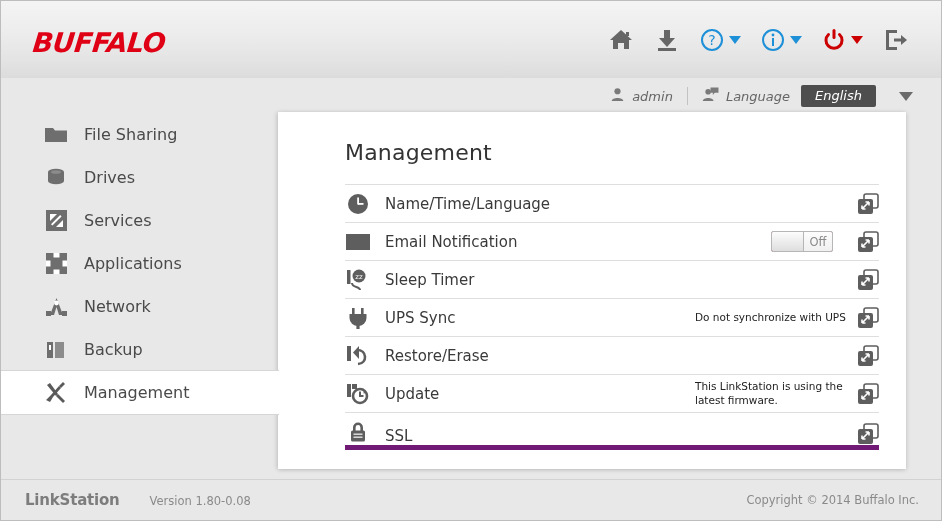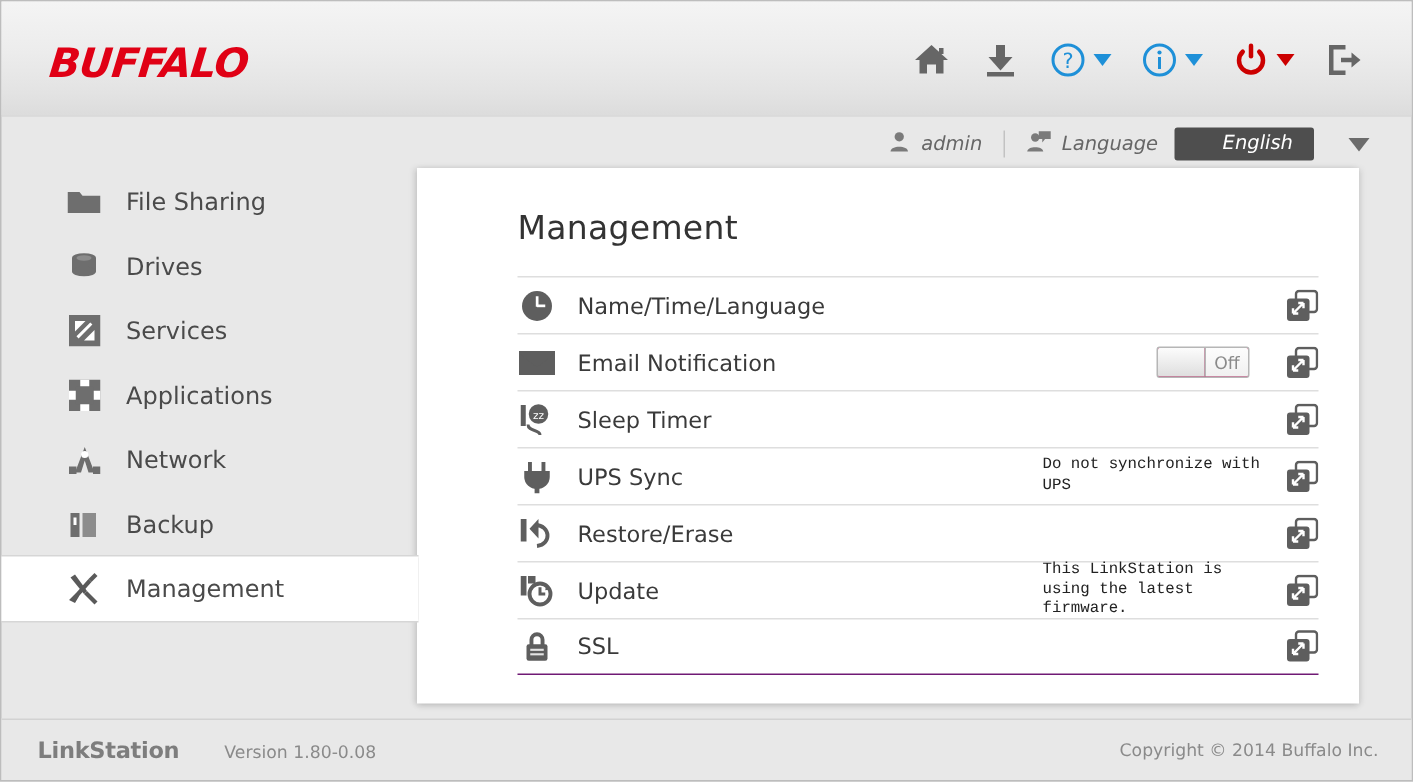--- a/index.html
+++ b/index.html
@@ -62,21 +62,21 @@
     padding-right: 18px;
     color: #666;
     font-size: 13px;
   }
   .userbar .ub-item { display: flex; align-items: center; gap: 7px; padding: 0 10px; font-style: italic; }
   .ub-sep { width: 1px; height: 18px; background: #c2c2c2; margin: 0 4px; }
   .lang-chip {
     background: #4e4e4e;
     color: #fff;
     font-size: 13px;
-    padding: 4px 14px 5px 32px;
+    padding: 4px 14px 5px 14px;
     border-radius: 2px;
     line-height: 1;
     margin-left: 4px;
   }
   .lang-caret {
     width: 0; height: 0;
     border-left: 7px solid transparent;
     border-right: 7px solid transparent;
     border-top: 9px solid #6b6b6b;
     margin-left: 16px;
@@ -125,41 +125,40 @@
   .rows {
     margin: 19px 27px 0 67px;
   }
   .row {
     display: flex; align-items: center;
     height: 38px;
     border-top: 1px solid #dedede;
     position: relative;
     cursor: pointer;
   }
-  .row:last-child { border-bottom: 1px solid #701a75; }
+  .row:last-child { border-bottom: 5px solid #701a75; align-items: flex-end; }
   .row .ricon {
     width: 26px; height: 26px;
     display: flex; align-items: center; justify-content: center;
     margin-right: 14px;
     flex: 0 0 26px;
   }
   .row .rlabel {
     font-size: 15px;
     color: #3a3a3a;
     flex: 1 1 auto;
   }
   .row .rstatus {
     font-size: 10.5px;
     color: #222;
     text-align: left;
     width: 152px;
     line-height: 1.25;
     margin-right: 10px;
     flex: 0 0 152px;
-    font-family: Liberation Mono, monospace;
   }
   .expand-btn {
     flex: 0 0 22px;
     width: 22px; height: 22px;
     position: relative;
     cursor: pointer;
   }
   
   .toggle {
     display: flex; align-items: stretch;

